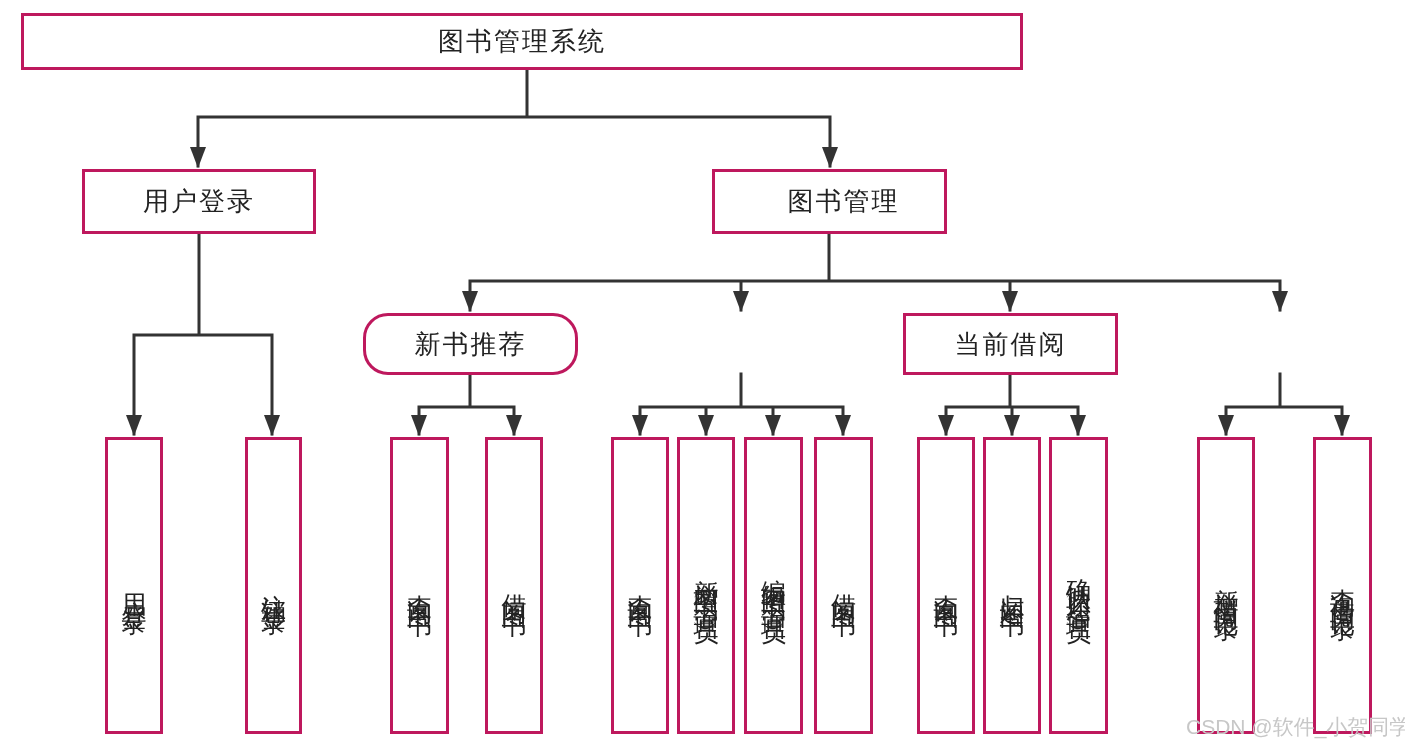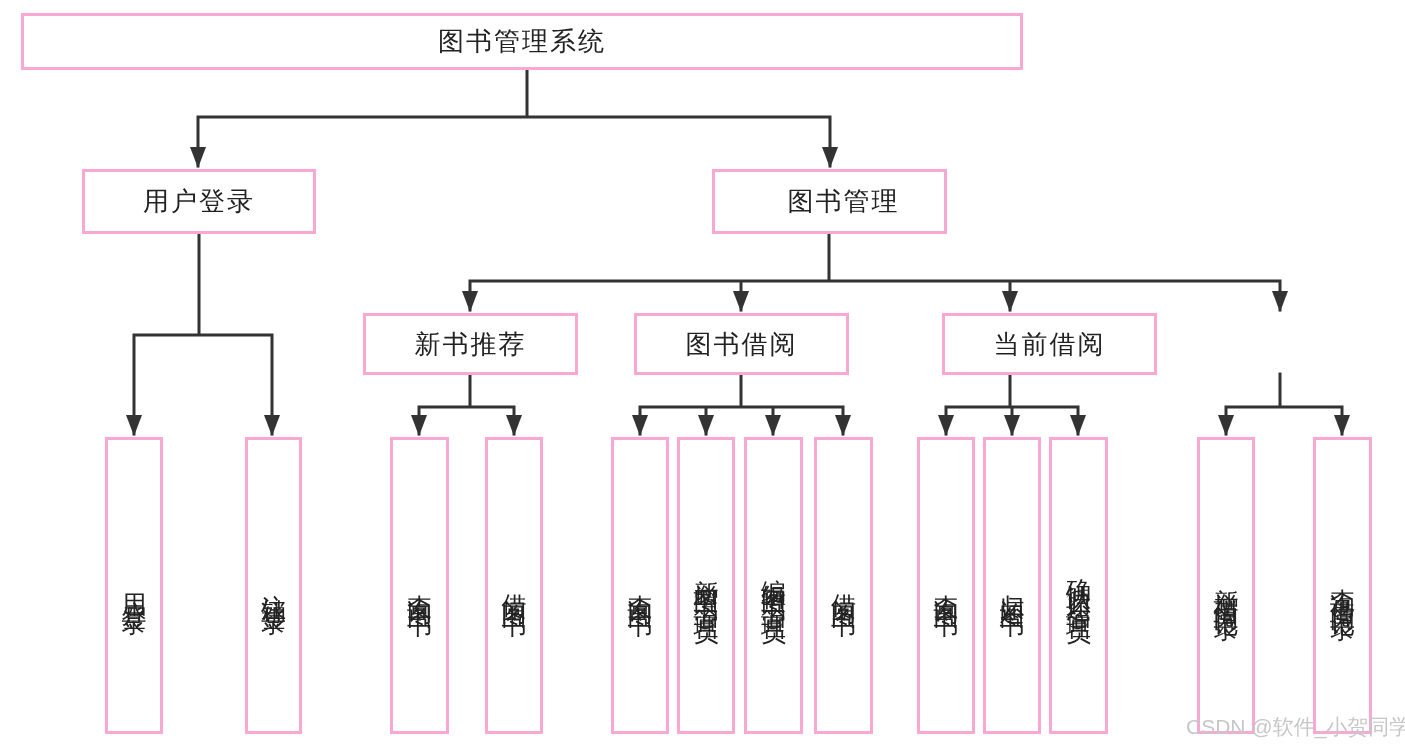--- a/index.html
+++ b/index.html
@@ -12,44 +12,44 @@
     overflow: hidden;
   }
   .connector-svg {
     position: absolute;
     left: 0; top: 0;
     width: 1405px; height: 747px;
   }
   .node {
     position: absolute;
     background: #ffffff;
-    border: 3px solid #f9a8d4;
+    border: 3px solid #be185d;
     box-sizing: border-box;
     display: flex;
     align-items: center;
     justify-content: center;
     color: #222222;
   }
   .hnode { font-size: 26px; letter-spacing: 2px; white-space: nowrap; }
   .leaf { top: 437px; height: 297px; }
   .leaf .vtext {
     writing-mode: vertical-rl;
     text-orientation: mixed;
     font-size: 25px;
     letter-spacing: 6px;
     line-height: 1;
     white-space: nowrap;
   }
   
   #n-root        { left: 21px;   top: 13px;  width: 1002px; height: 57px; }
   #n-user-login  { left: 82px;   top: 169px; width: 234px;  height: 65px; }
   #n-book-mgmt   { left: 712px;  top: 169px; width: 235px;  height: 65px; padding-left: 28px; }
-  #n-l3-recommend{ left: 363px;  top: 313px; width: 215px;  height: 62px; }
+  #n-l3-recommend{ left: 363px;  top: 313px; width: 215px;  height: 62px; border-radius: 25px; }
   #n-l3-borrow   { left: 634px;  top: 313px; width: 215px;  height: 62px; }
-  #n-l3-current  { left: 942px;  top: 313px; width: 215px;  height: 62px; }
+  #n-l3-current  { left: 903px;  top: 313px; width: 215px;  height: 62px; }
   #n-l3-record   { left: 1173px; top: 313px; width: 215px;  height: 62px; }
   #n-leaf-login      { left: 105px;  width: 58px; }
   #n-leaf-logout     { left: 245px;  width: 57px; }
   #n-leaf-nb-query   { left: 390px;  width: 59px; }
   #n-leaf-nb-borrow  { left: 485px;  width: 58px; }
   #n-leaf-bb-query   { left: 611px;  width: 58px; }
   #n-leaf-bb-add     { left: 677px;  width: 58px; }
   #n-leaf-bb-edit    { left: 744px;  width: 59px; }
   #n-leaf-bb-borrow  { left: 814px;  width: 59px; }
   #n-leaf-cb-query   { left: 917px;  width: 58px; }
@@ -119,23 +119,20 @@
   <div class="node hnode" id="n-user-login">
     <span>用户登录</span>
   </div>
   <div class="node hnode" id="n-book-mgmt">
     <span>图书管理</span>
   </div>
 
   <div class="node hnode" id="n-l3-recommend">
     <span>新书推荐</span>
   </div>
-  <div class="node hnode" id="n-l3-borrow">
-    <span>图书借阅</span>
-  </div>
   <div class="node hnode" id="n-l3-current">
     <span>当前借阅</span>
   </div>
 
   <div class="node leaf" id="n-leaf-login">
     <span class="vtext">用户登录</span>
   </div>
   <div class="node leaf" id="n-leaf-logout">
     <span class="vtext">注销登录</span>
   </div>

